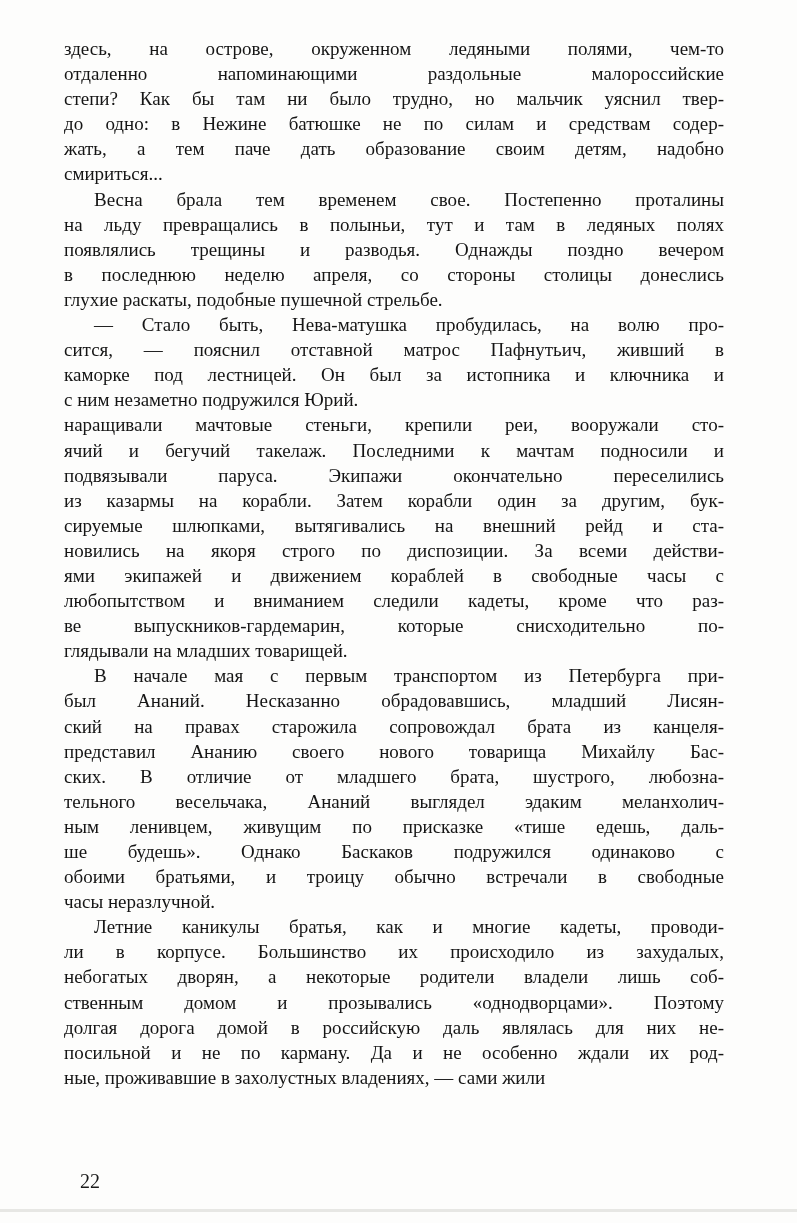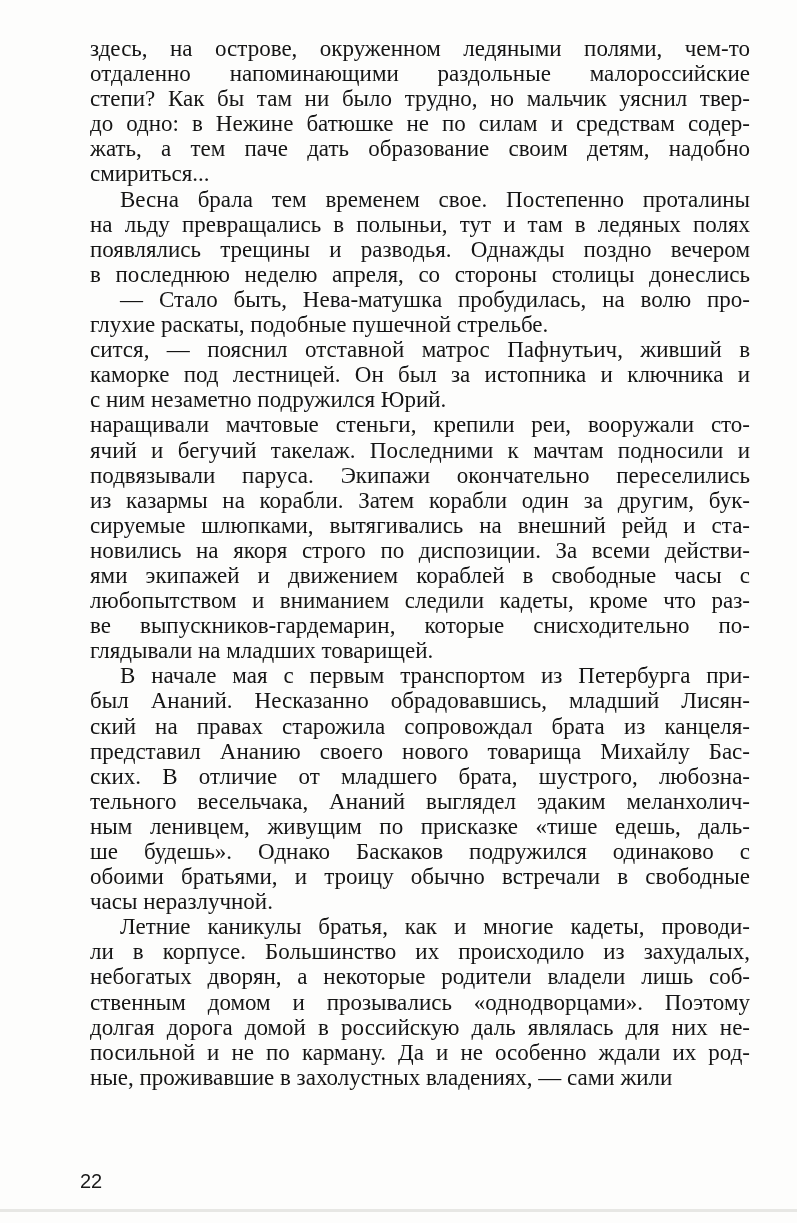--- a/index.html
+++ b/index.html
@@ -17,24 +17,24 @@
     position: absolute;
     left: 0;
     top: 0;
     width: 797px;
     height: 1223px;
     background: #fdfdfc;
     overflow: hidden;
   }
   .text-block {
     position: absolute;
-    left: 90px;
+    left: 64px;
     top: 36px;
     width: 660px;
-    font-size: 23px;
+    font-size: 19px;
     line-height: 25.1px;
     color: #151515;
     font-weight: normal;
   }
   .line {
     text-align: justify;
     text-align-last: justify;
     height: 25.1px;
     overflow: hidden;
   }
@@ -43,21 +43,21 @@
   }
   .line.indent {
     text-indent: 30px;
   }
   .page-number {
     position: absolute;
     left: 80px;
     top: 1170px;
     font-size: 20px;
     color: #1a1a1a;
-    font-family: Liberation Sans, sans-serif;
+    font-family: Liberation Serif, serif;
   }
   .bottom-scan-line {
     position: absolute;
     left: 0;
     top: 1209px;
     width: 797px;
     height: 3px;
     background: #e7e7e4;
   }
 </style>
@@ -69,22 +69,22 @@
       <div class="line">здесь, на острове, окруженном ледяными полями, чем-то</div>
       <div class="line">отдаленно напоминающими раздольные малороссийские</div>
       <div class="line">степи? Как бы там ни было трудно, но мальчик уяснил твер-</div>
       <div class="line">до одно: в Нежине батюшке не по силам и средствам содер-</div>
       <div class="line">жать, а тем паче дать образование своим детям, надобно</div>
       <div class="line para-end">смириться...</div>
       <div class="line indent">Весна брала тем временем свое. Постепенно проталины</div>
       <div class="line">на льду превращались в полыньи, тут и там в ледяных полях</div>
       <div class="line">появлялись трещины и разводья. Однажды поздно вечером</div>
       <div class="line">в последнюю неделю апреля, со стороны столицы донеслись</div>
+      <div class="line para-end">глухие раскаты, подобные пушечной стрельбе.</div>
       <div class="line indent">— Стало быть, Нева-матушка пробудилась, на волю про-</div>
-      <div class="line para-end">глухие раскаты, подобные пушечной стрельбе.</div>
       <div class="line">сится, — пояснил отставной матрос Пафнутьич, живший в</div>
       <div class="line">каморке под лестницей. Он был за истопника и ключника и</div>
       <div class="line para-end">с ним незаметно подружился Юрий.</div>
       <div class="line">наращивали мачтовые стеньги, крепили реи, вооружали сто-</div>
       <div class="line">ячий и бегучий такелаж. Последними к мачтам подносили и</div>
       <div class="line">подвязывали паруса. Экипажи окончательно переселились</div>
       <div class="line">из казармы на корабли. Затем корабли один за другим, бук-</div>
       <div class="line">сируемые шлюпками, вытягивались на внешний рейд и ста-</div>
       <div class="line">новились на якоря строго по диспозиции. За всеми действи-</div>
       <div class="line">ями экипажей и движением кораблей в свободные часы с</div>

